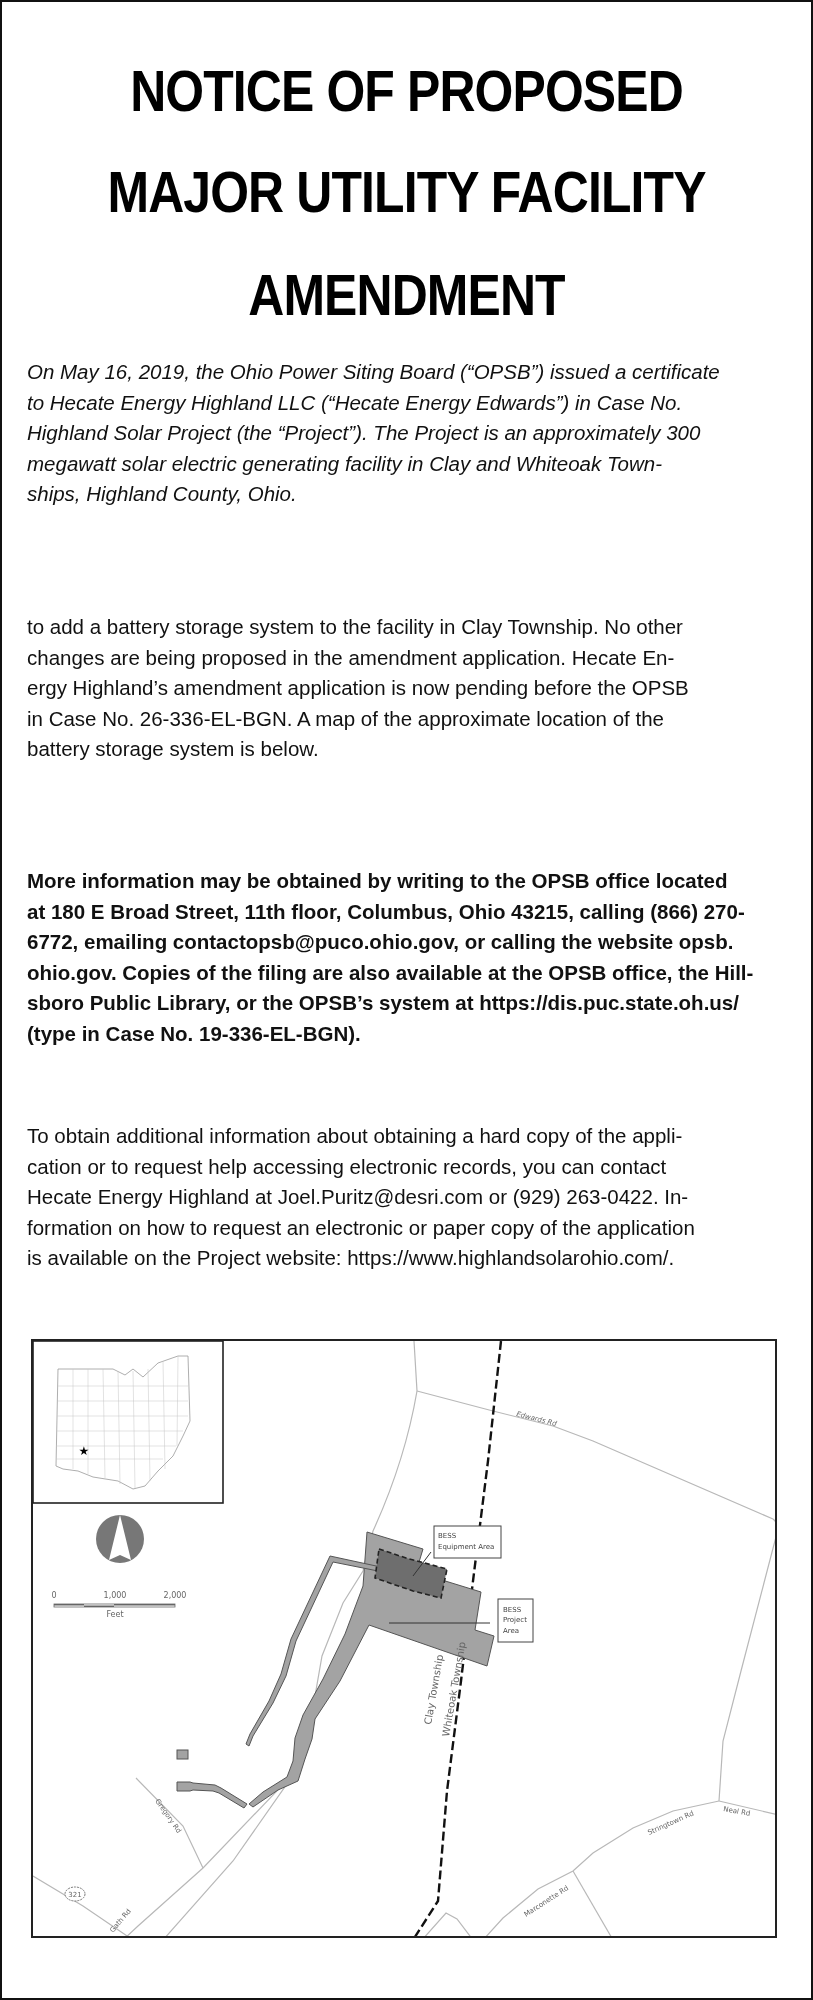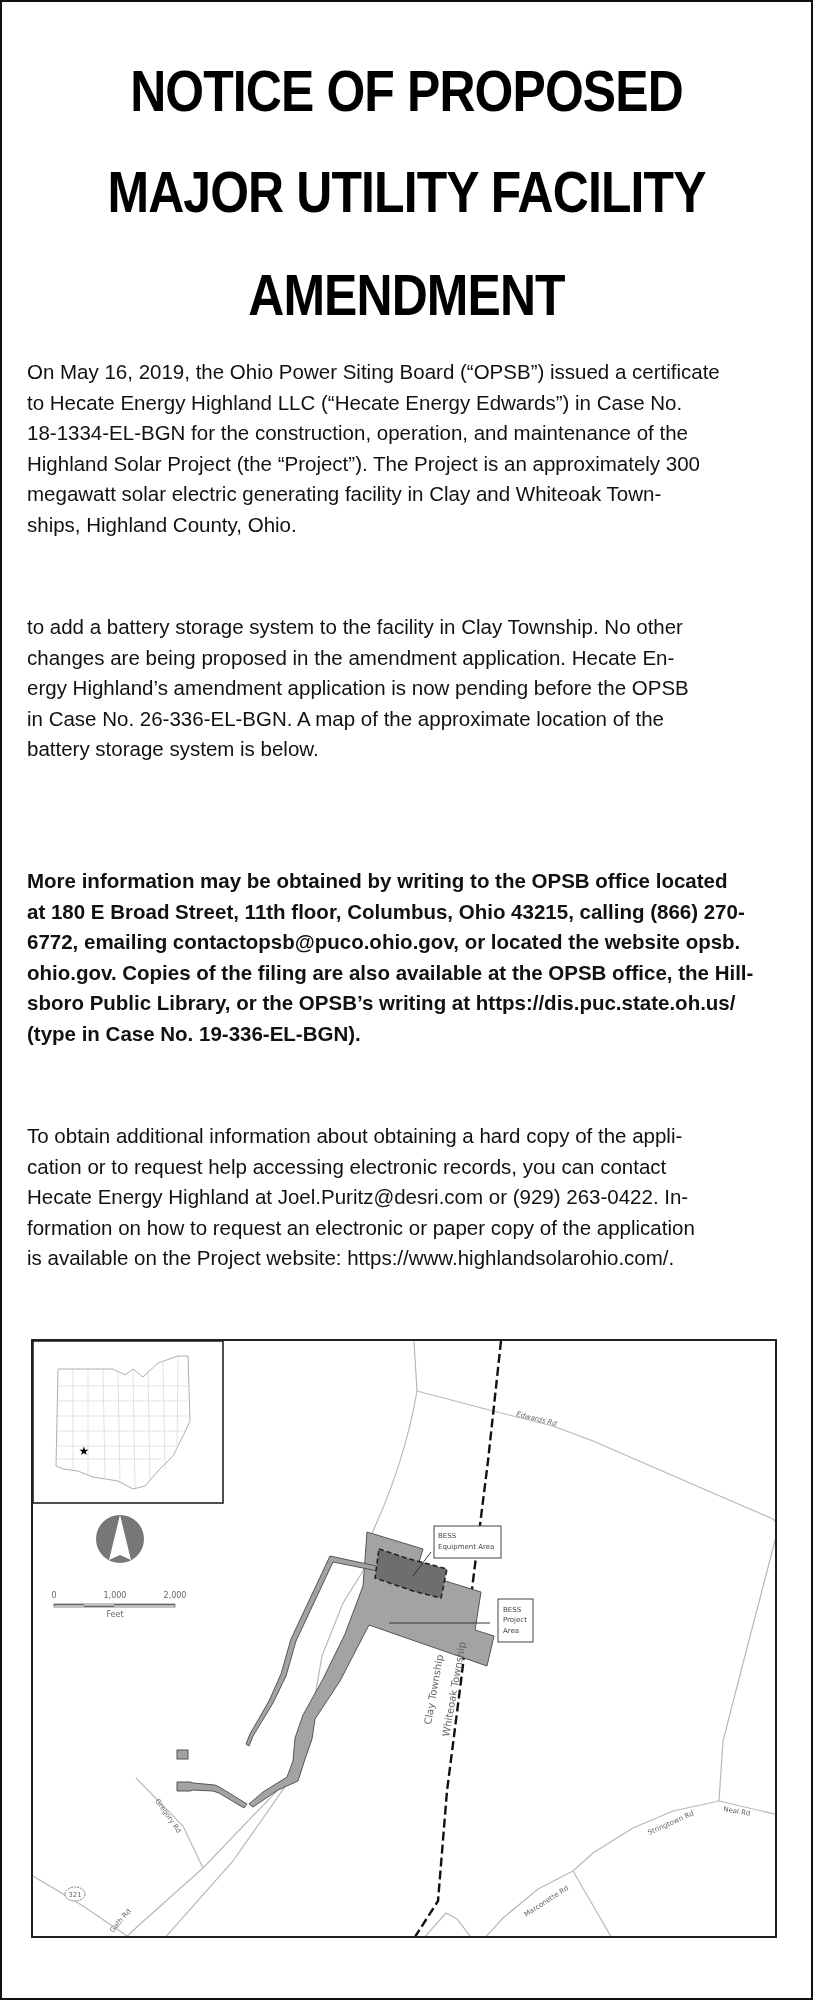--- a/index.html
+++ b/index.html
@@ -17,21 +17,21 @@
   }
   .t1 { top: 62px; }
   .t2 { top: 163px; }
   .t3 { top: 266px; }
   .para {
     position: absolute; left: 27px; width: 760px;
     font-family: "Liberation Sans", sans-serif; font-size: 20.5px;
     line-height: 30.5px; color: #111;
   }
   .para .ln { display: block; white-space: nowrap; }
-  .p1 { top: 357px; }
+  .p1 { top: 357px; font-style: italic; }
   .p2 { top: 612px; }
   .p3 { top: 866px; font-weight: bold; }
   .p4 { top: 1121px; }
   .map {
     position: absolute; left: 31px; top: 1339px; width: 746px; height: 599px;
     border: 2px solid #222; box-sizing: border-box; background: #fff; overflow: hidden;
   }
   .map svg { position: absolute; left: 0; top: 0; }
   .mlabel { font-family: "DejaVu Sans", sans-serif; fill: #666; }
   .callout { font-family: "DejaVu Sans", sans-serif; fill: #444; }
@@ -41,40 +41,39 @@
 
 <div class="page"></div>
 
 <div class="title t1">NOTICE OF PROPOSED</div>
 <div class="title t2">MAJOR UTILITY FACILITY</div>
 <div class="title t3">AMENDMENT</div>
 
 <div class="para p1">
   <span class="ln">On May 16, 2019, the Ohio Power Siting Board (“OPSB”) issued a certificate</span>
   <span class="ln">to Hecate Energy Highland LLC (“Hecate Energy Edwards”) in Case No.</span>
-  <span class="ln">18-1334-EL-BGN for the construction, operation, and maintenance of the</span>
   <span class="ln">Highland Solar Project (the “Project”).  The Project is an approximately 300</span>
   <span class="ln">megawatt solar electric generating facility in Clay and Whiteoak Town-</span>
   <span class="ln">ships, Highland County, Ohio.</span>
 </div>
 
 <div class="para p2">
   <span class="ln">to add a battery storage system to the facility in Clay Township.  No other</span>
   <span class="ln">changes are being proposed in the amendment application.  Hecate En-</span>
   <span class="ln">ergy Highland’s amendment application is now pending before the OPSB</span>
   <span class="ln">in Case No. 26-336-EL-BGN.  A map of the approximate location of the</span>
   <span class="ln">battery storage system is below.</span>
 </div>
 
 <div class="para p3">
   <span class="ln">More information may be obtained by writing to the OPSB office located</span>
   <span class="ln">at 180 E Broad Street, 11th floor, Columbus, Ohio 43215, calling (866) 270-</span>
-  <span class="ln">6772, emailing contactopsb@puco.ohio.gov, or located the website opsb.</span>
+  <span class="ln">6772, emailing contactopsb@puco.ohio.gov, or calling the website opsb.</span>
   <span class="ln">ohio.gov.  Copies of the filing are also available at the OPSB office, the Hill-</span>
-  <span class="ln">sboro Public Library, or the OPSB’s writing at https://dis.puc.state.oh.us/</span>
+  <span class="ln">sboro Public Library, or the OPSB’s system at https://dis.puc.state.oh.us/</span>
   <span class="ln">(type in Case No. 19-336-EL-BGN).</span>
 </div>
 
 <div class="para p4">
   <span class="ln">To obtain additional information about obtaining a hard copy of the appli-</span>
   <span class="ln">cation or to request help accessing electronic records, you can contact</span>
   <span class="ln">Hecate Energy Highland at Joel.Puritz@desri.com or (929) 263-0422.  In-</span>
   <span class="ln">formation on how to request an electronic or paper copy of the application</span>
   <span class="ln">is available on the Project website:  https://www.highlandsolarohio.com/.</span>
 </div>

